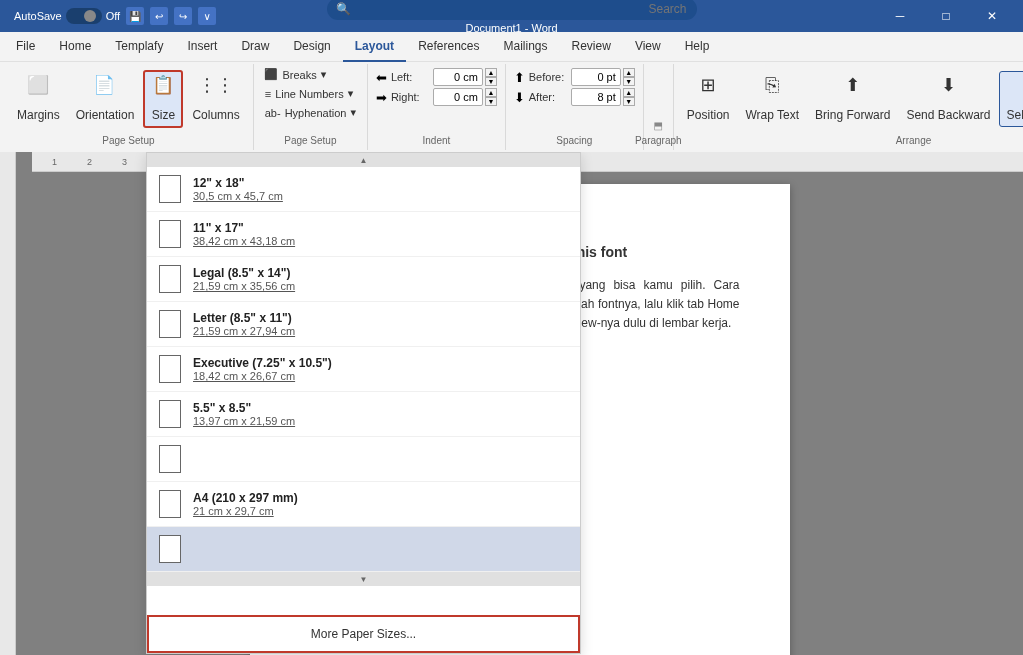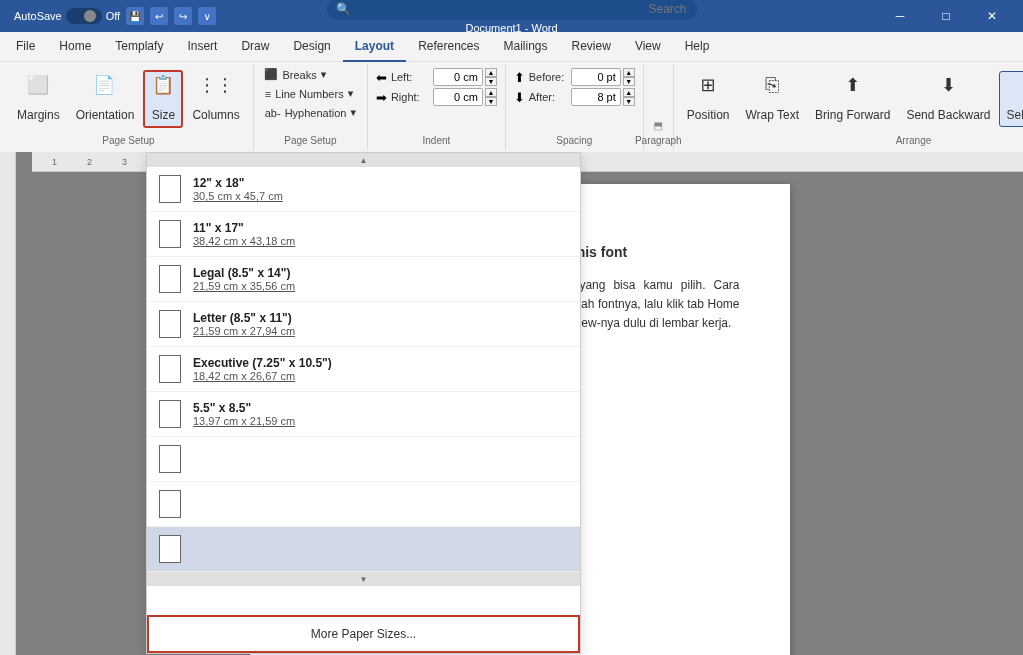--- a/index.html
+++ b/index.html
@@ -419,20 +419,24 @@
       <div class="item-text">
         <span class="item-name">5.5" x 8.5"</span>
         <span class="item-dims">13,97 cm x 21,59 cm</span>
       </div>
     </div>
           <div class="dropdown-item">
       <div class="paper-icon"></div>
     </div>
           <div class="dropdown-item">
       <div class="paper-icon"></div>
+      <div class="item-text">
+        <span class="item-name">A4 (210 x 297 mm)</span>
+        <span class="item-dims">21 cm x 29,7 cm</span>
+      </div>
     </div>
           <div class="dropdown-item selected">
       <div class="paper-icon"></div>
     </div>
         </div>
 
       <button class="dropdown-scroll-btn">▼</button>
       <button class="more-btn">More Paper Sizes...</button>
     </div>
   </div>

